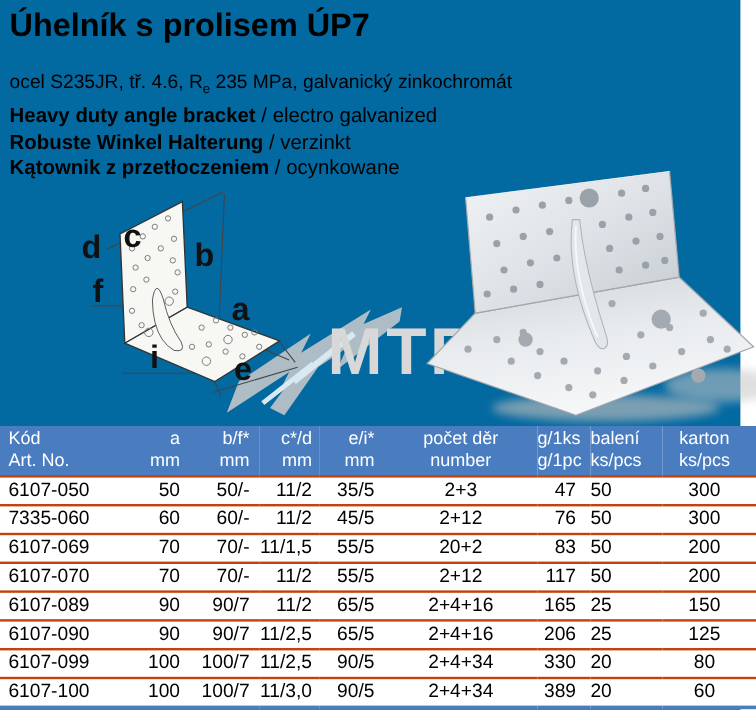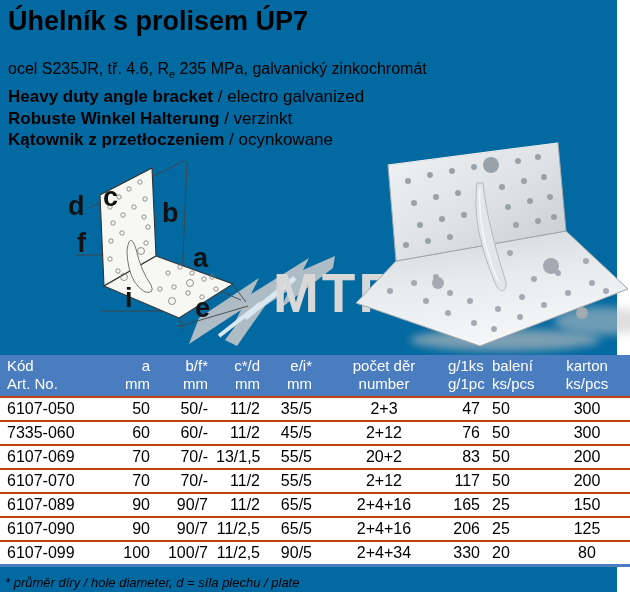--- a/index.html
+++ b/index.html
@@ -288,21 +288,21 @@
             <td class="c4">45/5</td>
             <td class="c5">2+12</td>
             <td class="c6">76</td>
             <td class="c7">50</td>
             <td class="c8">300</td>
           </tr>
           <tr>
             <td class="c0">6107-069</td>
             <td class="c1">70</td>
             <td class="c2">70/-</td>
-            <td class="c3">13/1,5</td>
+            <td class="c3">11/1,5</td>
             <td class="c4">55/5</td>
             <td class="c5">20+2</td>
             <td class="c6">83</td>
             <td class="c7">50</td>
             <td class="c8">200</td>
           </tr>
           <tr>
             <td class="c0">6107-070</td>
             <td class="c1">70</td>
             <td class="c2">70/-</td>
@@ -339,19 +339,30 @@
             <td class="c0">6107-099</td>
             <td class="c1">100</td>
             <td class="c2">100/7</td>
             <td class="c3">11/2,5</td>
             <td class="c4">90/5</td>
             <td class="c5">2+4+34</td>
             <td class="c6">330</td>
             <td class="c7">20</td>
             <td class="c8">80</td>
           </tr>
+          <tr>
+            <td class="c0">6107-100</td>
+            <td class="c1">100</td>
+            <td class="c2">100/7</td>
+            <td class="c3">11/3,0</td>
+            <td class="c4">90/5</td>
+            <td class="c5">2+4+34</td>
+            <td class="c6">389</td>
+            <td class="c7">20</td>
+            <td class="c8">60</td>
+          </tr>
         </tbody>
     </table>
   </div>
 
   <div class="footnote">* průměr díry / hole diameter, d = síla plechu / plate</div>
 
 </div>
 
 </body></html>

